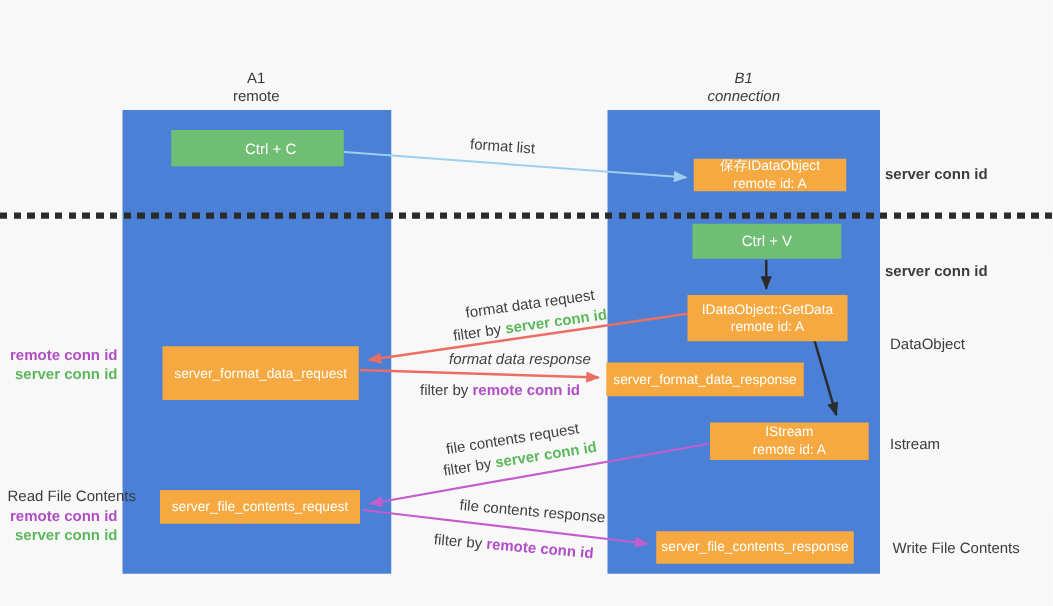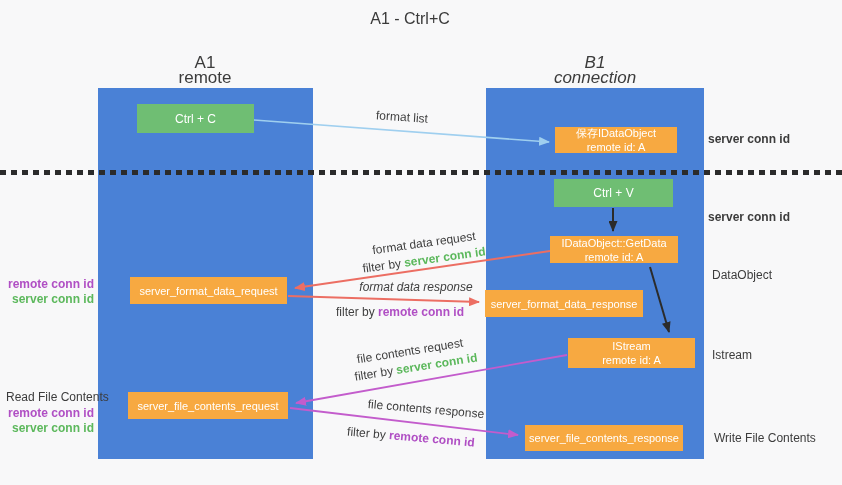--- a/index.html
+++ b/index.html
@@ -3,21 +3,21 @@
 <meta charset="utf-8">
 <style>
   html,body{margin:0;padding:0;}
   body{font-family:"Liberation Sans","DejaVu Sans",sans-serif;}
   .canvas{position:relative;width:842px;height:485px;background:var(--background,#f8f8f9);overflow:hidden;}
 
   .title{position:absolute;left:0;top:8px;width:820px;text-align:center;
     font-size:16px;line-height:21px;color:#3a3a3a;z-index:6;}
 
   .col-head{position:absolute;top:55px;width:120px;text-align:center;
-    font-size:17px;line-height:15px;color:#3c3c3c;z-index:6;}
+    font-size:12px;line-height:15px;color:#3c3c3c;z-index:6;}
   .col-head.a1{left:145px;}
   .col-head.b1{left:535px;font-style:italic;}
 
   .lifeline{position:absolute;top:88px;height:371px;background:var(--lifeline-blue,#4a81d6);z-index:1;}
   .lifeline.a1{left:98px;width:215px;}
   .lifeline.b1{left:486px;width:218px;}
 
   .phase-divider{position:absolute;left:0;top:170px;width:842px;height:5px;z-index:2;
     background:repeating-linear-gradient(to right,var(--arrow-black,#2b2b2b) 0 6px,transparent 6px 11px);}
 
@@ -28,25 +28,25 @@
   .s-mag{stroke:var(--arrow-magenta,#c35ccc);stroke-width:1.8px;}
   .f-blue{fill:var(--arrow-lightblue,#9fcfef);}
   .f-black{fill:var(--arrow-black,#2b2b2b);}
   .f-red{fill:var(--arrow-red,#ec6e63);}
   .f-mag{fill:var(--arrow-magenta,#c35ccc);}
 
   .box{position:absolute;display:flex;align-items:center;justify-content:center;
     flex-direction:column;color:#fff;text-align:center;white-space:nowrap;z-index:4;}
   .box.green{background:var(--box-green,#6fbe73);font-size:12px;}
   .box.orange{background:var(--box-orange,#f7a941);font-size:11px;line-height:14px;}
-  #bx-ctrl-c{left:137px;top:104px;width:117px;height:29px;}
+  #bx-ctrl-c{left:137px;top:104px;width:117px;height:29px;padding-left:21px;}
   #bx-save-obj{left:555px;top:127px;width:122px;height:26px;}
   #bx-ctrl-v{left:554px;top:179px;width:119px;height:28px;}
-  #bx-getdata{left:550px;top:236px;width:128px;height:27px;}
-  #bx-format-req{left:130px;top:277px;width:157px;height:27px;}
+  #bx-getdata{left:550px;top:236px;width:128px;height:37px;}
+  #bx-format-req{left:130px;top:277px;width:157px;height:43px;}
   #bx-format-resp{left:485px;top:290px;width:158px;height:27px;}
   #bx-istream{left:568px;top:338px;width:127px;height:30px;}
   #bx-file-req{left:128px;top:392px;width:160px;height:27px;}
   #bx-file-resp{left:525px;top:425px;width:158px;height:26px;}
 
   .alabel{position:absolute;font-size:12px;color:var(--text-dark,#3f3f3f);
     white-space:nowrap;z-index:5;}
   .green-id{color:var(--text-green,#5cb85c);font-weight:bold;}
   .purple-id{color:var(--text-purple,#b04fc4);font-weight:bold;}
   #lbl-format-list{left:402px;top:117px;transform:translate(-50%,-50%) rotate(4deg);}
@@ -70,21 +70,20 @@
   #sl-read{left:6px;top:390px;}
   #grp-conn-1{top:277px;}
   #grp-conn-2{top:406px;}
 </style>
 </head>
 <body>
 
 <div class="canvas">
 
   <div class="title">
-    <div>A1 - Ctrl+C</div>
   </div>
 
   <div class="col-head a1">
     <div>A1</div>
     <div>remote</div>
   </div>
   <div class="col-head b1">
     <div>B1</div>
     <div>connection</div>
   </div>

